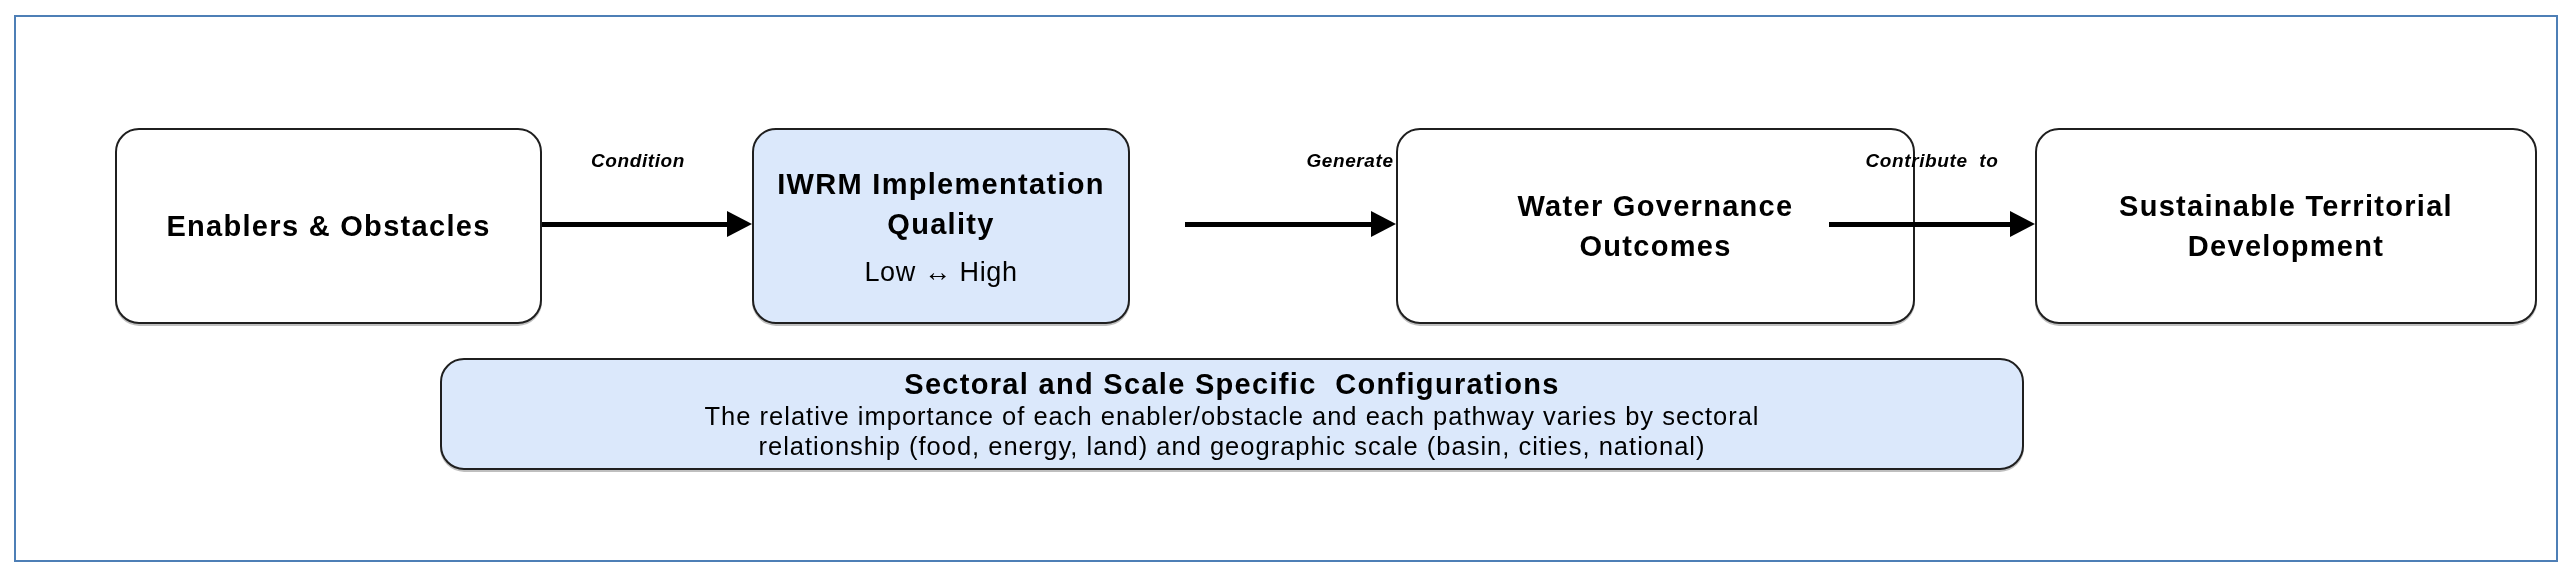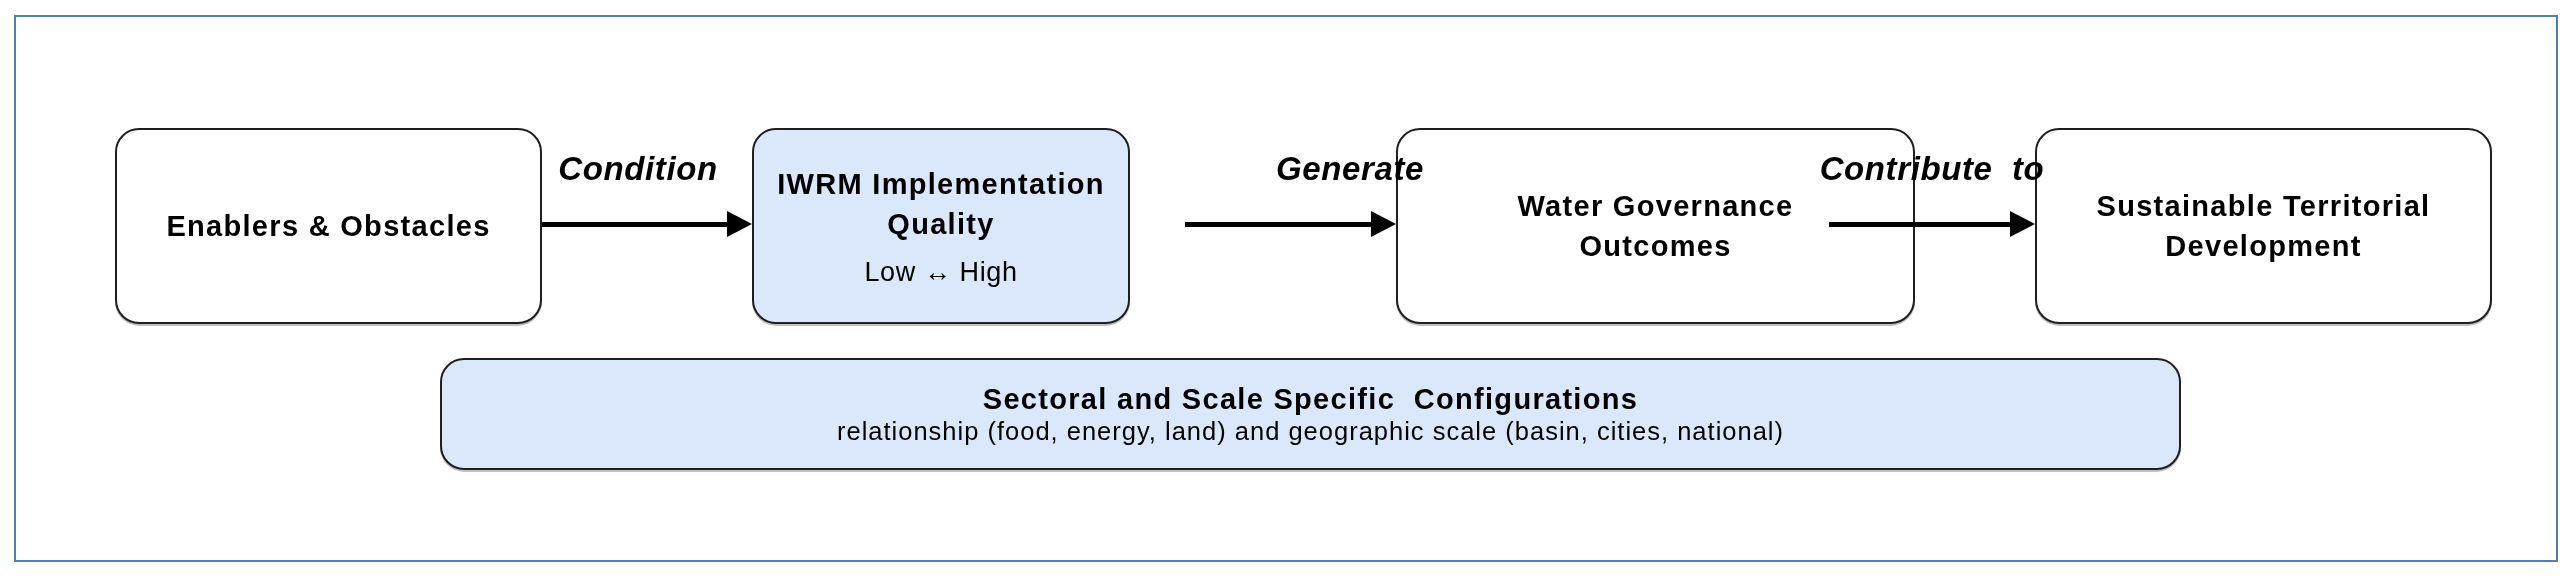--- a/index.html
+++ b/index.html
@@ -28,26 +28,26 @@
   }
   .blue{background:#dbe8fb;}
   
   .arrow{position:absolute;top:222px;height:5.1px;background:#000;}
   .ahead{
     position:absolute;top:211px;width:0;height:0;
     border-left:25.5px solid #000;border-top:13.4px solid transparent;border-bottom:13.4px solid transparent;
   }
   .alabel{
     position:absolute;top:150px;transform:translateX(-50%);
-    font-size:33px;font-weight:bold;font-style:italic;letter-spacing:0.6px;
+    font-size:19px;font-weight:bold;font-style:italic;letter-spacing:0.6px;
     white-space:pre;text-align:center;
   }
   
   .config{
-    position:absolute;left:440px;top:358px;width:1741px;height:112px;box-sizing:border-box;
+    position:absolute;left:440px;top:358px;width:1584px;height:112px;box-sizing:border-box;
     border:2.6px solid #1f1f1f;border-radius:24px;background:#dbe8fb;
     display:flex;flex-direction:column;align-items:center;justify-content:center;
     text-align:center;box-shadow:0 1.9px 0 rgba(0,0,0,0.25);
   }
   .config .ctitle{
     font-size:29px;font-weight:bold;letter-spacing:1.3px;line-height:34px;white-space:pre;
   }
   .config .cbody{
     font-size:25.5px;font-weight:normal;letter-spacing:1px;line-height:30px;white-space:pre;
   }
@@ -63,33 +63,34 @@
 
 <div class="fbox blue" style="left:752px;width:378px;">
   <div class="lbl" style="max-width:383px;">IWRM Implementation Quality</div>
   <div class="sub">Low ↔ High</div>
 </div>
 
 <div class="fbox" style="left:1396px;width:519px;">
   <div class="lbl" style="max-width:357px;">Water Governance Outcomes</div>
 </div>
 
-<div class="fbox" style="left:2035px;width:457px;">
+<div class="fbox" style="left:2035px;width:502px;">
   <div class="lbl" style="max-width:421px;">Sustainable Territorial Development</div>
 </div>
 
 <div class="arrow" style="left:542px;width:186px;"></div>
 <div class="ahead" style="left:727px;"></div>
 <div class="alabel" style="left:638px;">Condition</div>
 
 <div class="arrow" style="left:1185px;width:187px;"></div>
 <div class="ahead" style="left:1371px;"></div>
 <div class="alabel" style="left:1350px;">Generate</div>
 
 <div class="arrow" style="left:1829px;width:182px;"></div>
 <div class="ahead" style="left:2010px;"></div>
 <div class="alabel" style="left:1932px;">Contribute  to</div>
 
 <div class="config">
   <div class="ctitle">Sectoral and Scale Specific  Configurations</div>
+  <div class="cbody">The relative importance of each enabler/obstacle and each pathway varies by sectoral</div>
   <div class="cbody">relationship (food, energy, land) and geographic scale (basin, cities, national)</div>
 </div>
 
 
 </body></html>

